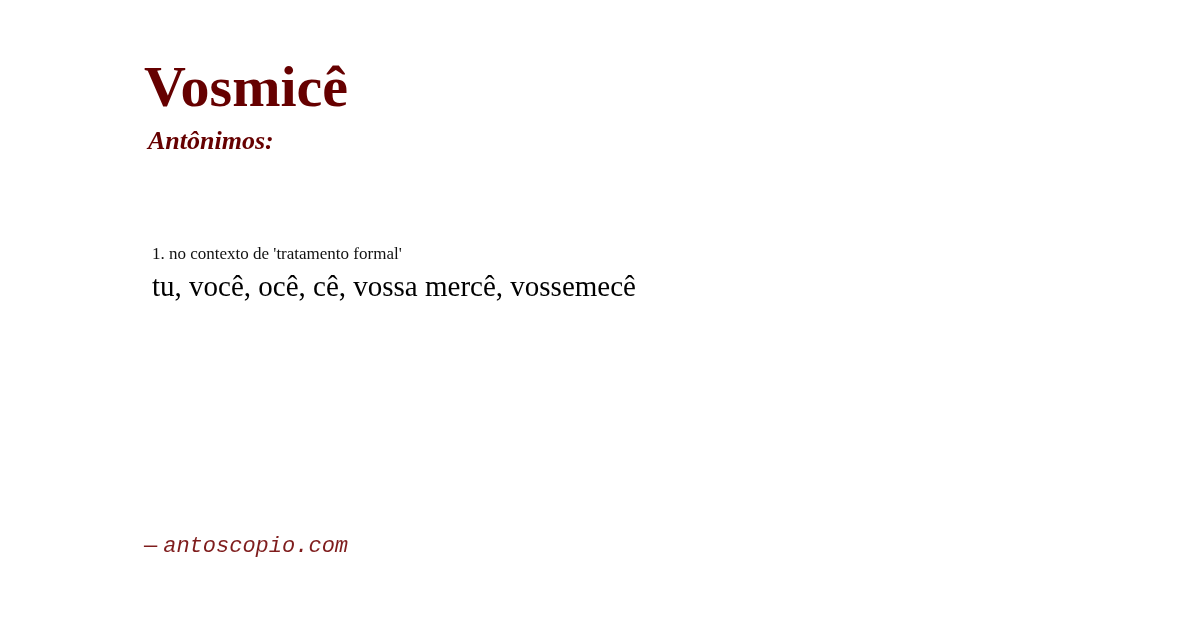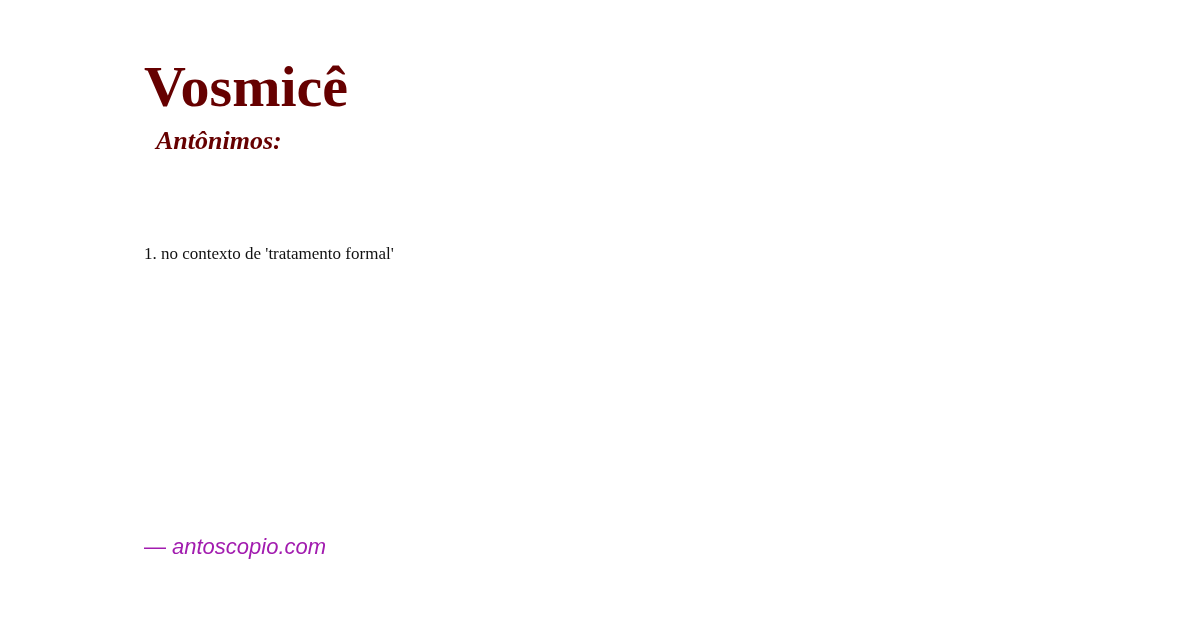--- a/index.html
+++ b/index.html
@@ -39,30 +39,30 @@
     margin: 0;
     letter-spacing: 0px;
   }
   .subtitle {
     font-family: "Liberation Serif", "DejaVu Serif", serif;
     font-weight: bold;
     font-style: italic;
     font-size: 26px;
     line-height: 30px;
     color: #660000;
-    margin: 8px 0 0 12px;
+    margin: 8px 0 0 4px;
   }
   .senses {
     position: absolute;
     left: 140px;
     top: 243px;
     width: 1020px;
   }
   .sense {
-    margin: 0 0 26px 0;
+    margin: 0 0 26px 8px;
   }
   .sense:last-child {
     margin-bottom: 0;
   }
   .sense-label {
     font-family: "Liberation Serif", "DejaVu Serif", serif;
     font-size: 17px;
     line-height: 22px;
     color: #111111;
     margin: 0 0 2px 0;
@@ -76,25 +76,25 @@
     font-size: 29px;
     line-height: 38px;
     color: #000000;
     margin: 0;
     white-space: nowrap;
   }
   .footer {
     position: absolute;
     left: 140px;
     top: 533px;
-    font-family: Liberation Sans, sans-serif;
+    font-family: Liberation Mono, monospace;
     font-style: italic;
     font-size: 22px;
     line-height: 28px;
-    color: #a21caf;
+    color: #7f1d1d;
   }
   .footer-dash {
     font-style: normal;
     margin-right: 6px;
   }
 </style>
 </head>
 <body>
 
 <div class="page">
@@ -104,20 +104,21 @@
     <div class="subtitle">Antônimos:</div>
   </div>
 
   <div class="senses">
 
     <div class="sense">
       <div class="sense-label">
         <span class="sense-num">1.</span>
         <span>no contexto de 'tratamento formal'</span>
       </div>
+      <div class="sense-terms">tu, você, ocê, cê, vossa mercê, vossemecê</div>
     </div>
 
     <div class="sense">
     </div>
 
   </div>
 
   <div class="footer">
     <span class="footer-dash">—</span><span>antoscopio.com</span>
   </div>

